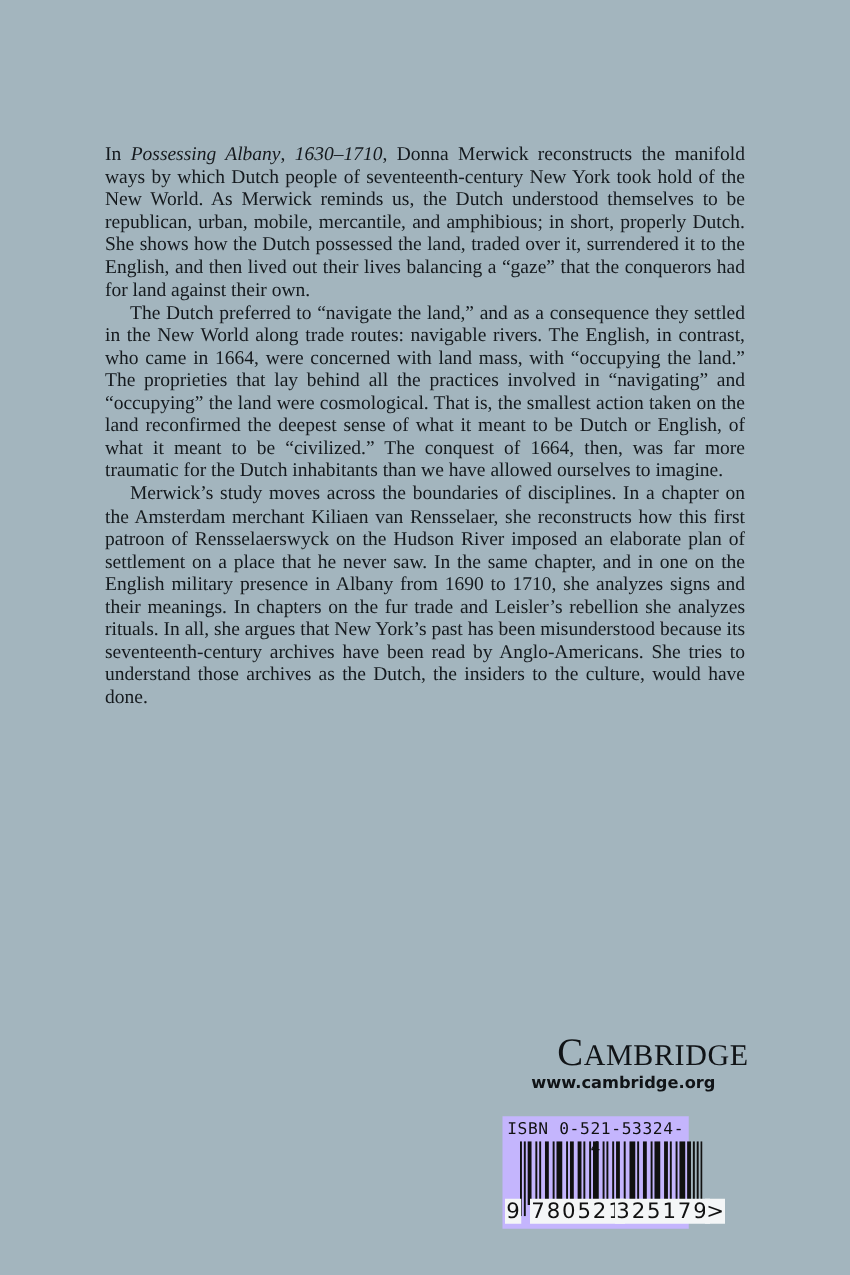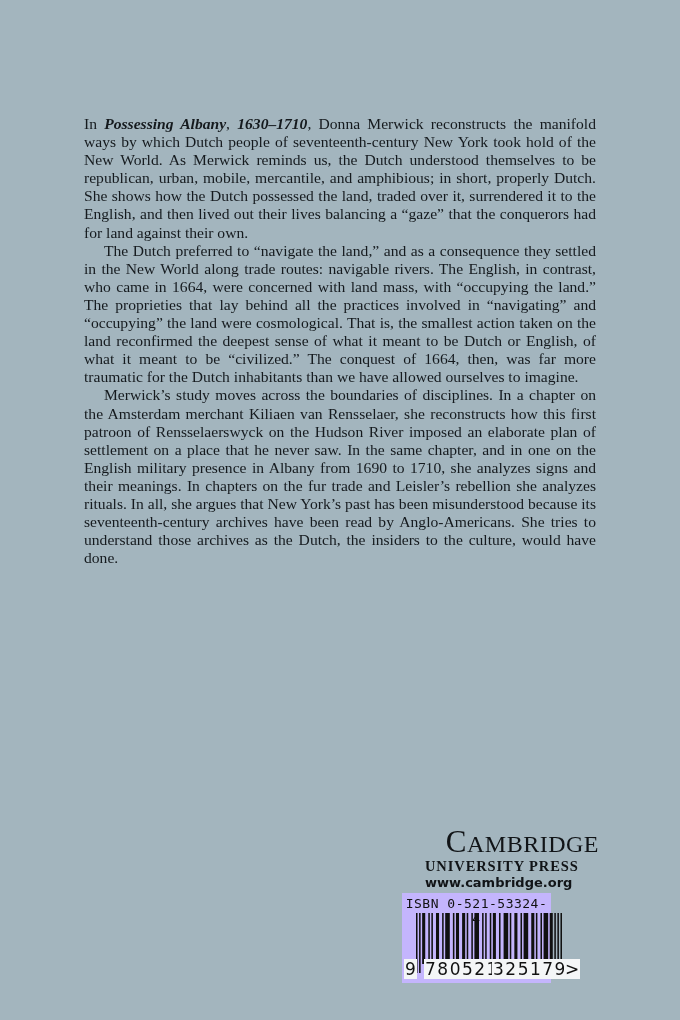--- a/index.html
+++ b/index.html
@@ -14,21 +14,21 @@
     position: absolute;
     left: 84px; top: 115px;
     width: 512px;
     font-size: 15.6px;
     line-height: 18.1px;
     text-align: justify;
   }
   .blurb p { margin: 0; text-indent: 0; }
   .blurb p + p { text-indent: 20px; }
   .blurb p:first-child { text-indent: 0; }
-  .blurb i { font-style: italic; font-weight: bold; }
+  .blurb i { font-style: italic; }
   .publisher {
     position: absolute;
     left: 425px; top: 828px;
     width: 174px;
     color: #111417;
   }
   .pub-name {
     font-family: "Liberation Serif", "DejaVu Serif", serif;
     font-size: 24px;
     letter-spacing: 0.5px;
@@ -81,21 +81,20 @@
 <body>
 
 <div class="blurb">
   <p><span>In </span><i>Possessing Albany</i><span>, </span><i>1630–1710</i><span>, Donna Merwick reconstructs the manifold ways by which Dutch people of seventeenth-century New York took hold of the New World. As Merwick reminds us, the Dutch understood themselves to be republican, urban, mobile, mercantile, and amphibious; in short, properly Dutch. She shows how the Dutch possessed the land, traded over it, surrendered it to the English, and then lived out their lives balancing a “gaze” that the conquerors had for land against their own.</span></p>
   <p>The Dutch preferred to “navigate the land,” and as a consequence they settled in the New World along trade routes: navigable rivers. The English, in contrast, who came in 1664, were concerned with land mass, with “occupying the land.” The proprieties that lay behind all the practices involved in “navigating” and “occupying” the land were cosmological. That is, the smallest action taken on the land reconfirmed the deepest sense of what it meant to be Dutch or English, of what it meant to be “civilized.” The conquest of 1664, then, was far more traumatic for the Dutch inhabitants than we have allowed ourselves to imagine.</p>
   <p>Merwick’s study moves across the boundaries of disciplines. In a chapter on the Amsterdam merchant Kiliaen van Rensselaer, she reconstructs how this first patroon of Rensselaerswyck on the Hudson River imposed an elaborate plan of settlement on a place that he never saw. In the same chapter, and in one on the English military presence in Albany from 1690 to 1710, she analyzes signs and their meanings. In chapters on the fur trade and Leisler’s rebellion she analyzes rituals. In all, she argues that New York’s past has been misunderstood because its seventeenth-century archives have been read by Anglo-Americans. She tries to understand those archives as the Dutch, the insiders to the culture, would have done.</p>
 </div>
 
 <div class="publisher">
   <div class="pub-name"><span class="big">C</span><span>AMBRIDGE</span></div>
-  <div class="pub-sub">UNIVERSITY PRESS</div>
   <div class="pub-url">www.cambridge.org</div>
 </div>
 
 <div class="barcode-box">
   <div class="isbn-text">ISBN 0-521-53324-4</div>
   <svg class="bars" viewBox="0 0 95 40" preserveAspectRatio="none">
     <g fill="#111">
       <rect x="0" y="0" width="1" height="40"></rect>
         <rect x="2" y="0" width="1" height="40"></rect>
       <rect x="4" y="0" width="2" height="34"></rect>

